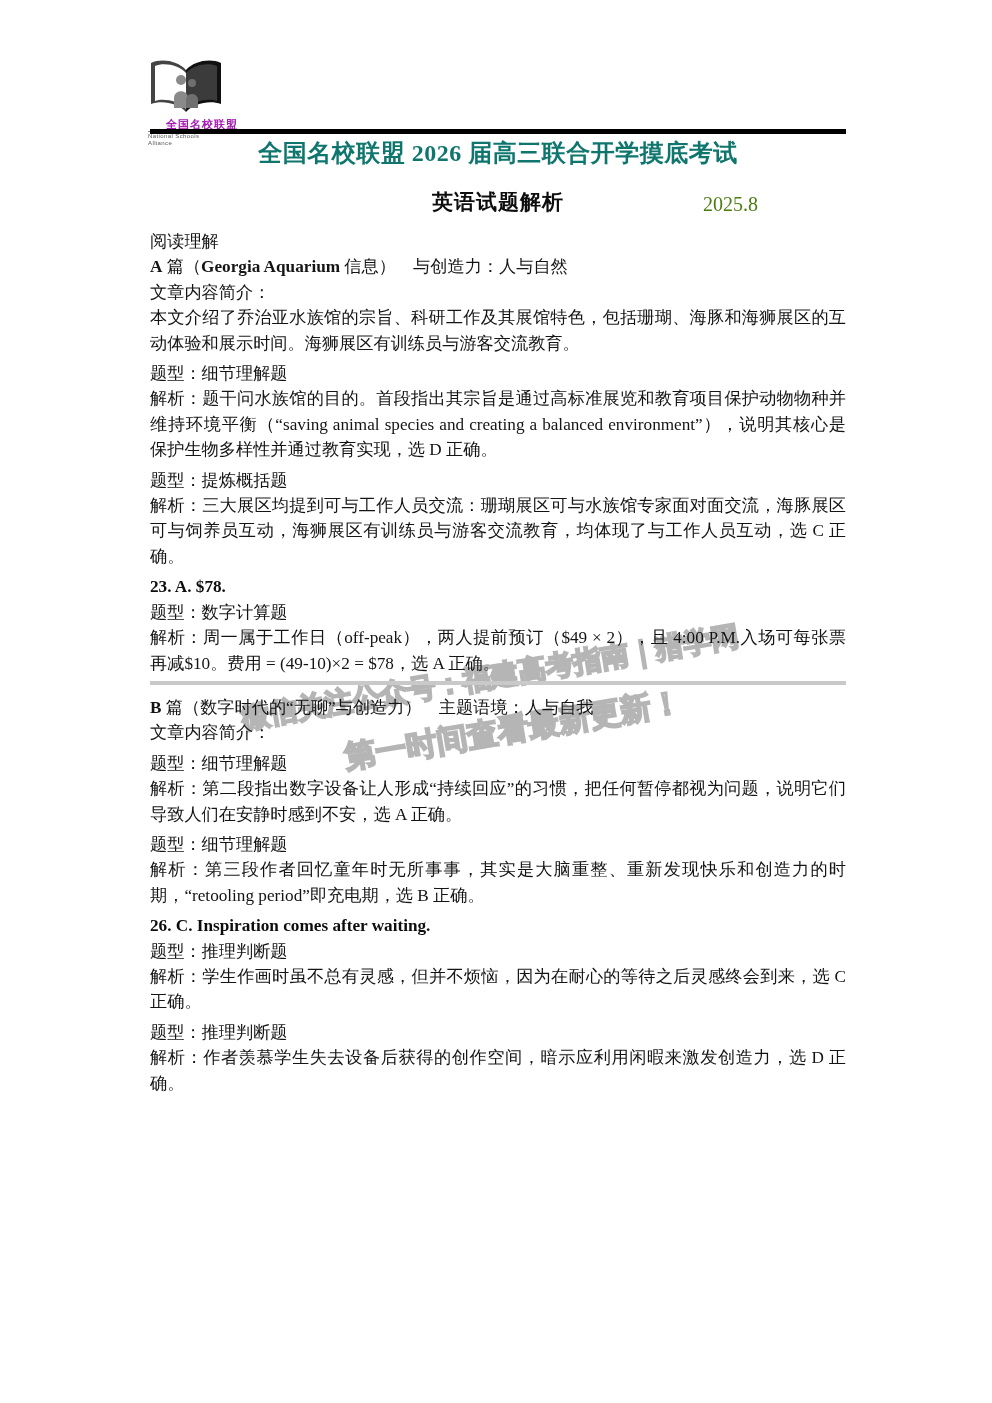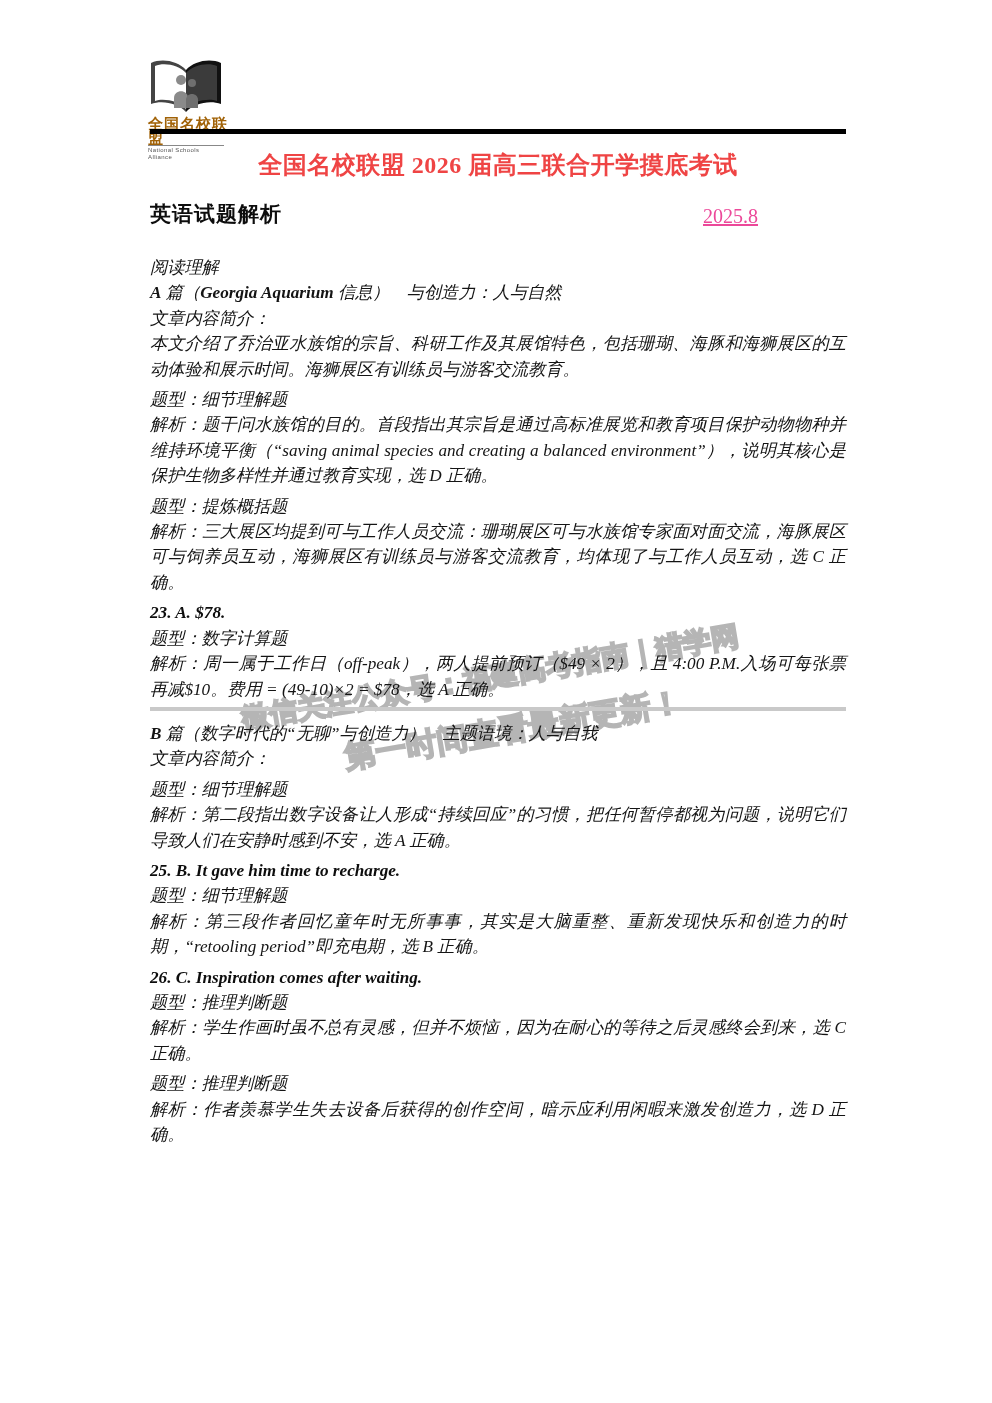--- a/index.html
+++ b/index.html
@@ -10,41 +10,41 @@
     overflow:hidden;
     font-family:"Liberation Serif","DejaVu Serif",serif;
     color:#141414;
     margin:0 auto;
   }
   
   .logo{position:absolute;left:148px;top:58px;width:90px;z-index:2;}
   .logo svg{display:block;}
   .logo-name{
     font-family:"Liberation Sans","DejaVu Sans",sans-serif;
-    font-size:15px;font-weight:bold;color:#a16207;
-    letter-spacing:1px;line-height:14px;margin-top:1px;
+    font-size:11px;font-weight:bold;color:#a21caf;
+    letter-spacing:1px;line-height:14px;margin-top:1px;text-align:right;
   }
   .logo-name-en{
     font-family:"Liberation Sans","DejaVu Sans",sans-serif;
     font-size:6px;color:#555;letter-spacing:.4px;line-height:7px;
     border-top:1px solid #888;padding-top:1px;width:76px;
   }
   
   .header-rule{position:absolute;left:150px;top:129px;width:696px;height:5px;background:#000;z-index:2;}
   
   .content{position:absolute;left:150px;top:134px;width:696px;z-index:2;}
   .doc-title{
     text-align:center;font-size:24px;font-weight:bold;
-    line-height:30px;margin:16px 0 0 0;letter-spacing:.5px;color:#ef4444;
+    line-height:30px;margin:4px 0 0 0;letter-spacing:.5px;color:#0f766e;
   }
-  .subtitle-row{position:relative;text-align:left;margin-top:20px;line-height:28px;height:28px;}
+  .subtitle-row{position:relative;text-align:center;margin-top:20px;line-height:28px;height:28px;}
   .doc-subtitle{font-size:21px;font-weight:bold;letter-spacing:1px;color:#0d0d0d;}
-  .exam-date{position:absolute;left:553px;top:2px;font-size:20px;font-weight:normal;color:#ec4899;text-decoration:underline;}
+  .exam-date{position:absolute;left:553px;top:2px;font-size:20px;font-weight:normal;color:#4d7c0f;}
   
-  .body-text{margin-top:27px;font-size:17.2px;line-height:25.4px;text-align:justify;font-style:italic;}
+  .body-text{margin-top:13px;font-size:17.2px;line-height:25.4px;text-align:justify;}
   .body-text p{margin:0;}
   .q-block{margin-top:5px;}
   .q-head{font-weight:bold;color:#0d0d0d;}
   .section-divider{height:4px;background:#c9c9c9;border:none;margin:5px 0 10px 0;width:696px;}
   b.seg{font-weight:bold;}
   
   .watermark-line{
     position:absolute;z-index:1;white-space:nowrap;
     font-family:"Liberation Sans","DejaVu Sans",sans-serif;
     font-weight:700;color:transparent;
@@ -119,21 +119,20 @@
 
       <p><b class="seg">B</b><span> 篇（数字时代的“无聊”与创造力）　主题语境：人与自我</span></p>
       <p>文章内容简介：</p>
 
       <div class="q-block">
         <p>题型：细节理解题</p>
         <p>解析：第二段指出数字设备让人形成“持续回应”的习惯，把任何暂停都视为问题，说明它们导致人们在安静时感到不安，选 A 正确。</p>
       </div>
 
       <div class="q-block">
-        <p class="q-head">25. B. It gave him time to recharge.</p>
         <p>题型：细节理解题</p>
         <p>解析：第三段作者回忆童年时无所事事，其实是大脑重整、重新发现快乐和创造力的时期，“retooling period”即充电期，选 B 正确。</p>
       </div>
 
       <div class="q-block">
         <p class="q-head">26. C. Inspiration comes after waiting.</p>
         <p>题型：推理判断题</p>
         <p>解析：学生作画时虽不总有灵感，但并不烦恼，因为在耐心的等待之后灵感终会到来，选 C 正确。</p>
       </div>
 

